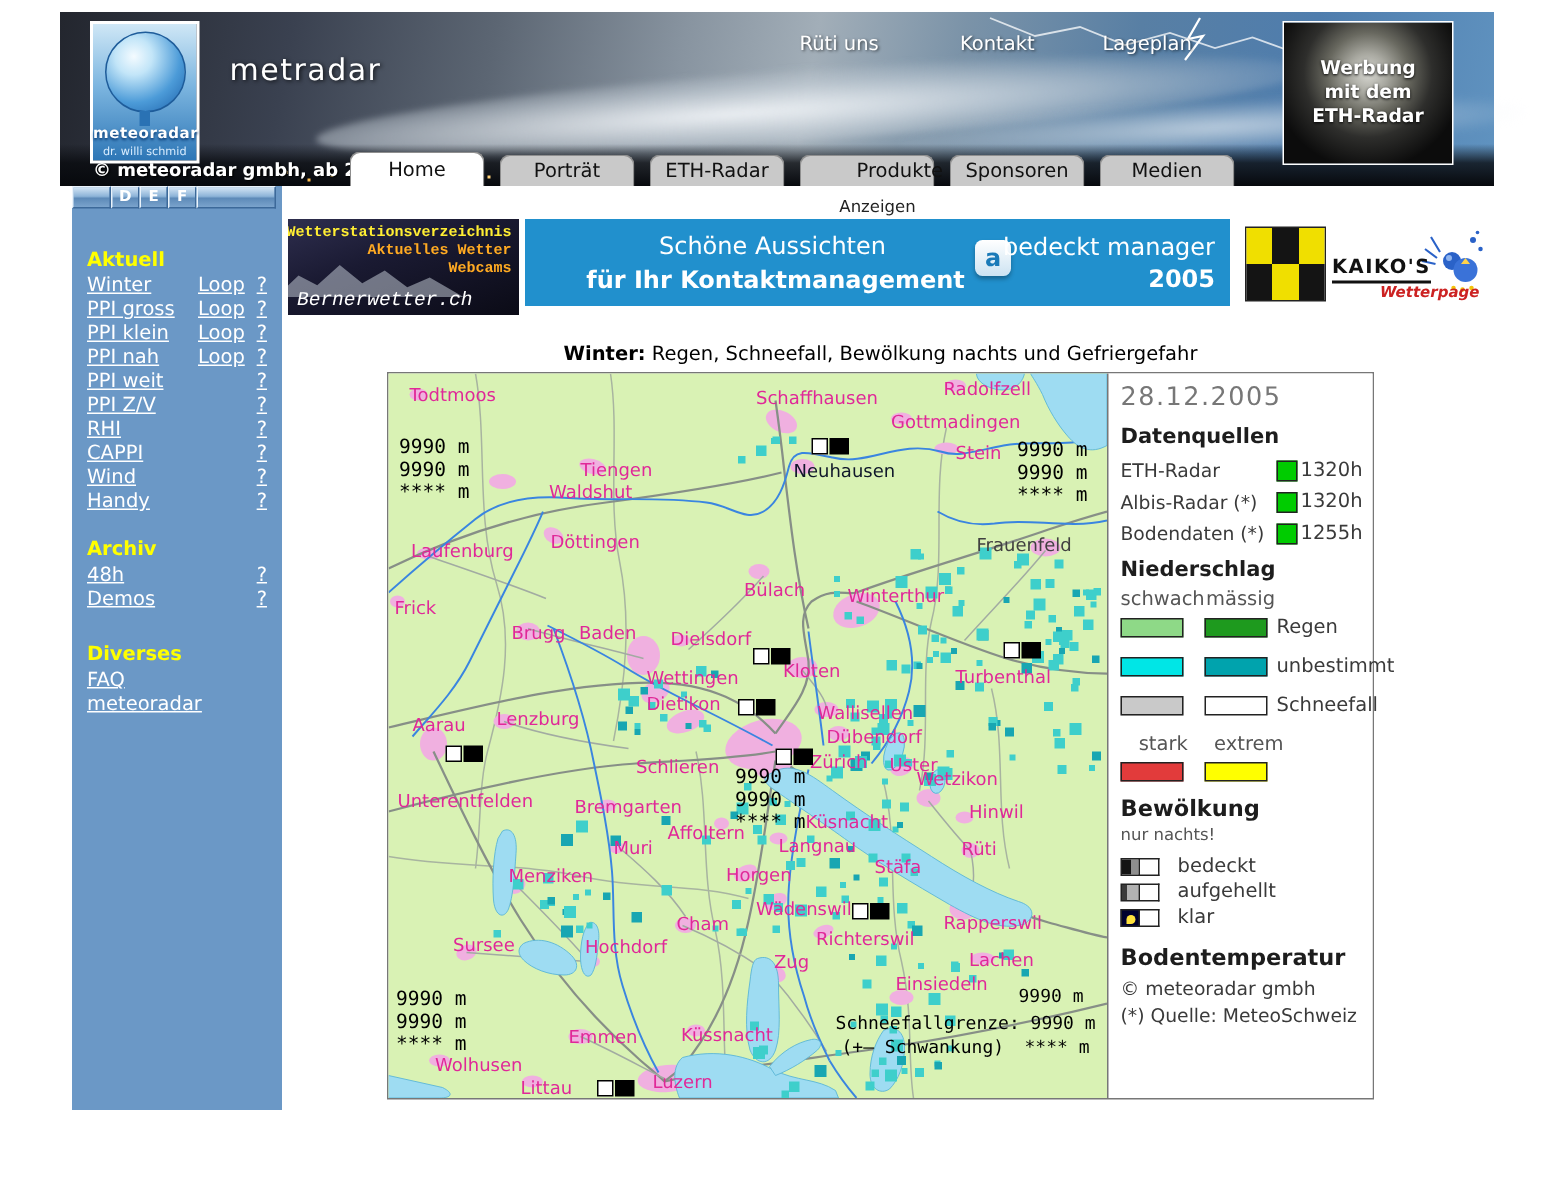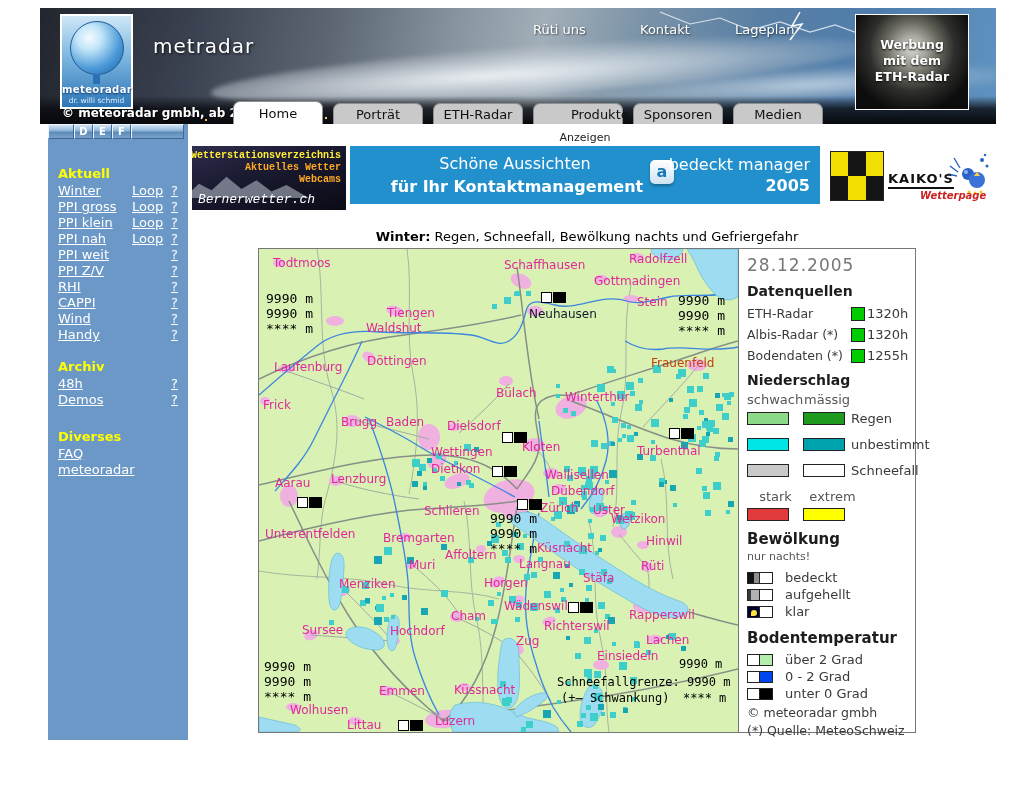--- a/index.html
+++ b/index.html
@@ -649,21 +649,21 @@
           <span class="city" style="left: 335px; top: 26px; color: rgb(224, 40, 152);">Gottmadingen</span>
           <span class="city" style="left: 378px; top: 47px; color: rgb(224, 40, 152);">Stein</span>
           <span class="city" style="left: 270px; top: 59px; color: #0f172a;">Neuhausen</span>
           <span class="city" style="left: 128px; top: 58px; color: rgb(224, 40, 152);">Tiengen</span>
           <span class="city" style="left: 62px; top: 73px; color: rgb(224, 40, 152); margin-left: 45px;">Waldshut</span>
           <span class="city" style="left: 108px; top: 106px; color: rgb(224, 40, 152);">Döttingen</span>
           <span class="city" style="left: 15px; top: 112px; color: rgb(224, 40, 152);">Laufenburg</span>
           <span class="city" style="left: 4px; top: 150px; color: rgb(224, 40, 152);">Frick</span>
           <span class="city" style="left: 237px; top: 138px; color: rgb(224, 40, 152);">Bülach</span>
           <span class="city" style="left: 306px; top: 142px; color: rgb(224, 40, 152);">Winterthur</span>
-          <span class="city" style="left: 392px; top: 108px; color: #c2410c;">Frauenfeld</span>
+          <span class="city" style="left: 392px; top: 108px; color: #404040;">Frauenfeld</span>
           <span class="city" style="left: 82px; top: 167px; color: rgb(224, 40, 152);">Brugg</span>
           <span class="city" style="left: 127px; top: 167px; color: rgb(224, 40, 152);">Baden</span>
           <span class="city" style="left: 188px; top: 171px; color: rgb(224, 40, 152);">Dielsdorf</span>
           <span class="city" style="left: 263px; top: 192px; color: rgb(224, 40, 152);">Kloten</span>
           <span class="city" style="left: 172px; top: 197px; color: rgb(224, 40, 152);">Wettingen</span>
           <span class="city" style="left: 378px; top: 196px; color: rgb(224, 40, 152);">Turbenthal</span>
           <span class="city" style="left: 172px; top: 214px; color: rgb(224, 40, 152);">Dietikon</span>
           <span class="city" style="left: 286px; top: 220px; color: rgb(224, 40, 152);">Wallisellen</span>
           <span class="city" style="left: 16px; top: 228px; color: rgb(224, 40, 152);">Aarau</span>
           <span class="city" style="left: 72px; top: 224px; color: rgb(224, 40, 152);">Lenzburg</span>
@@ -821,35 +821,18 @@
           </div>
           <div class="cl-row">
             <span class="icpair">
               <span class="p1 sym-klar"></span>
               <span class="p2"></span>
             </span>
             <span>klar</span>
           </div>
         </div>
       <div class="lg-h big">Bodentemperatur</div>
-      <div id="soil-rows">
-          <div class="soil-row">
-            <span class="p1"></span>
-            <span class="p2" style="background: rgb(181, 239, 173);"></span>
-            <span>über 2 Grad</span>
-          </div>
-          <div class="soil-row">
-            <span class="p1"></span>
-            <span class="p2" style="background: rgb(0, 70, 240);"></span>
-            <span>0 - 2 Grad</span>
-          </div>
-          <div class="soil-row">
-            <span class="p1"></span>
-            <span class="p2" style="background: rgb(0, 0, 0);"></span>
-            <span>unter 0 Grad</span>
-          </div>
-        </div>
       <div class="lg-note">© meteoradar gmbh</div>
       <div class="lg-note">(*) Quelle: MeteoSchweiz</div>
     </div>
   </div>
 
 </div>
 
 </body></html>

